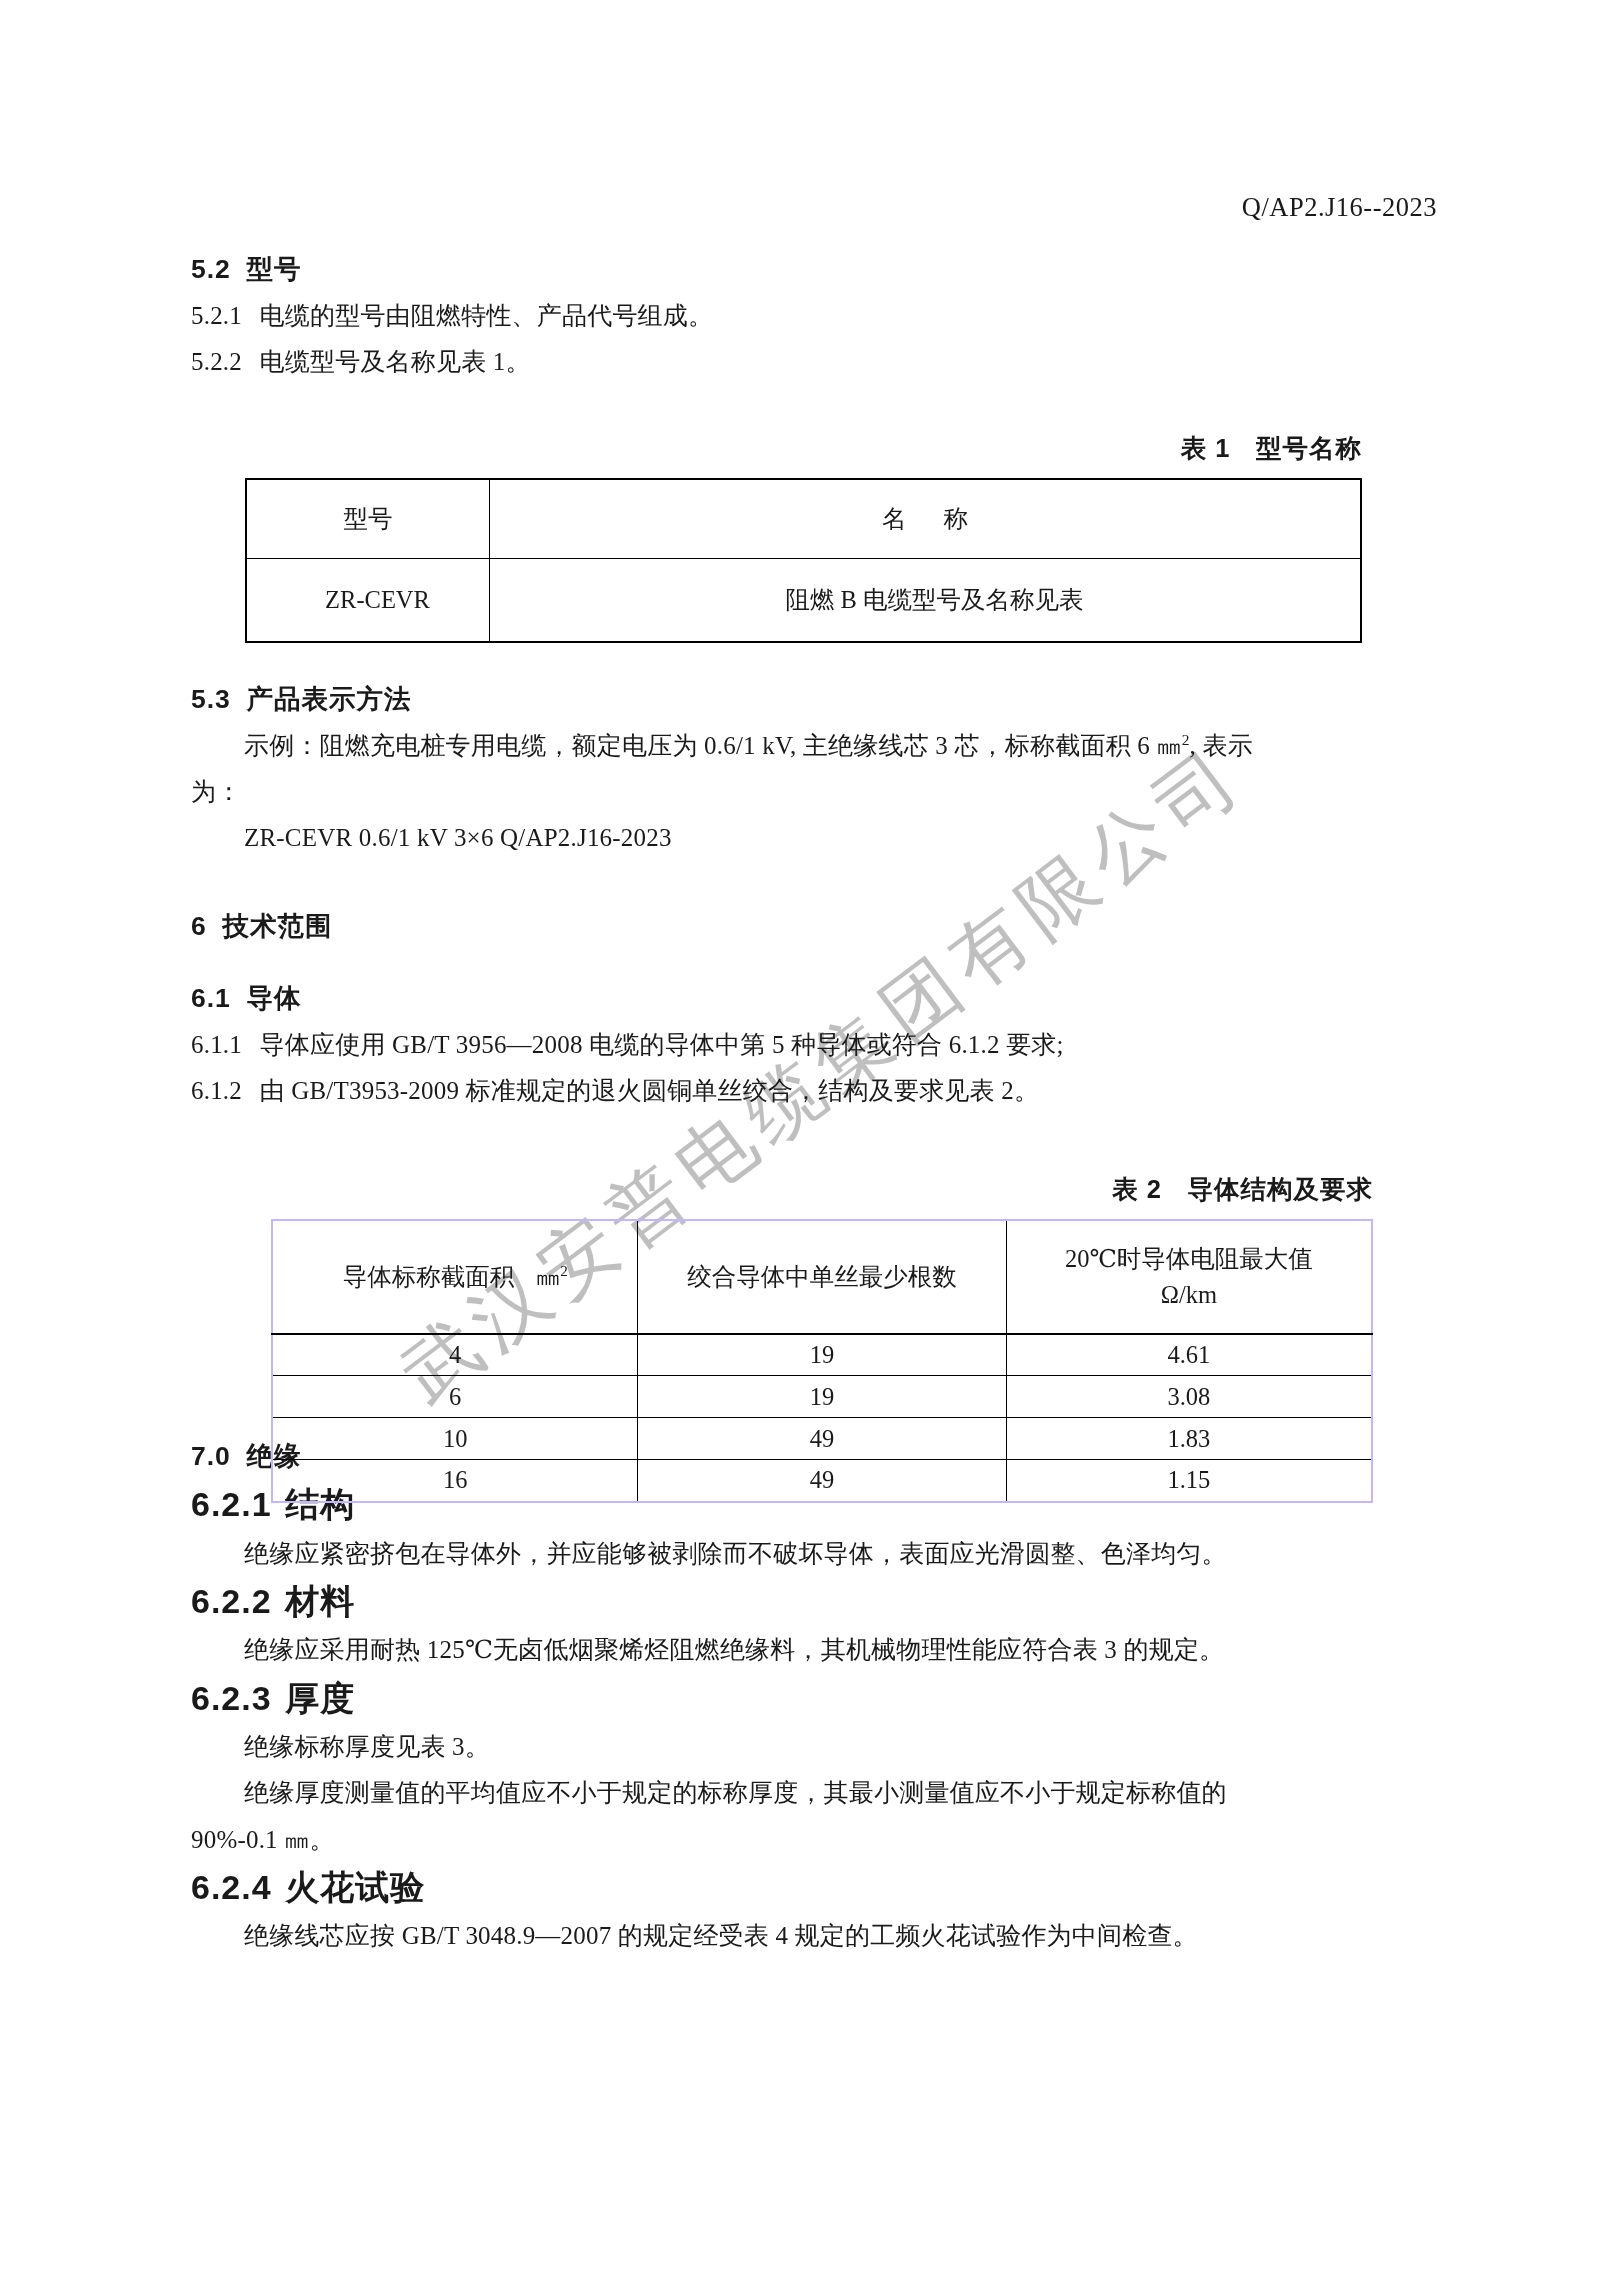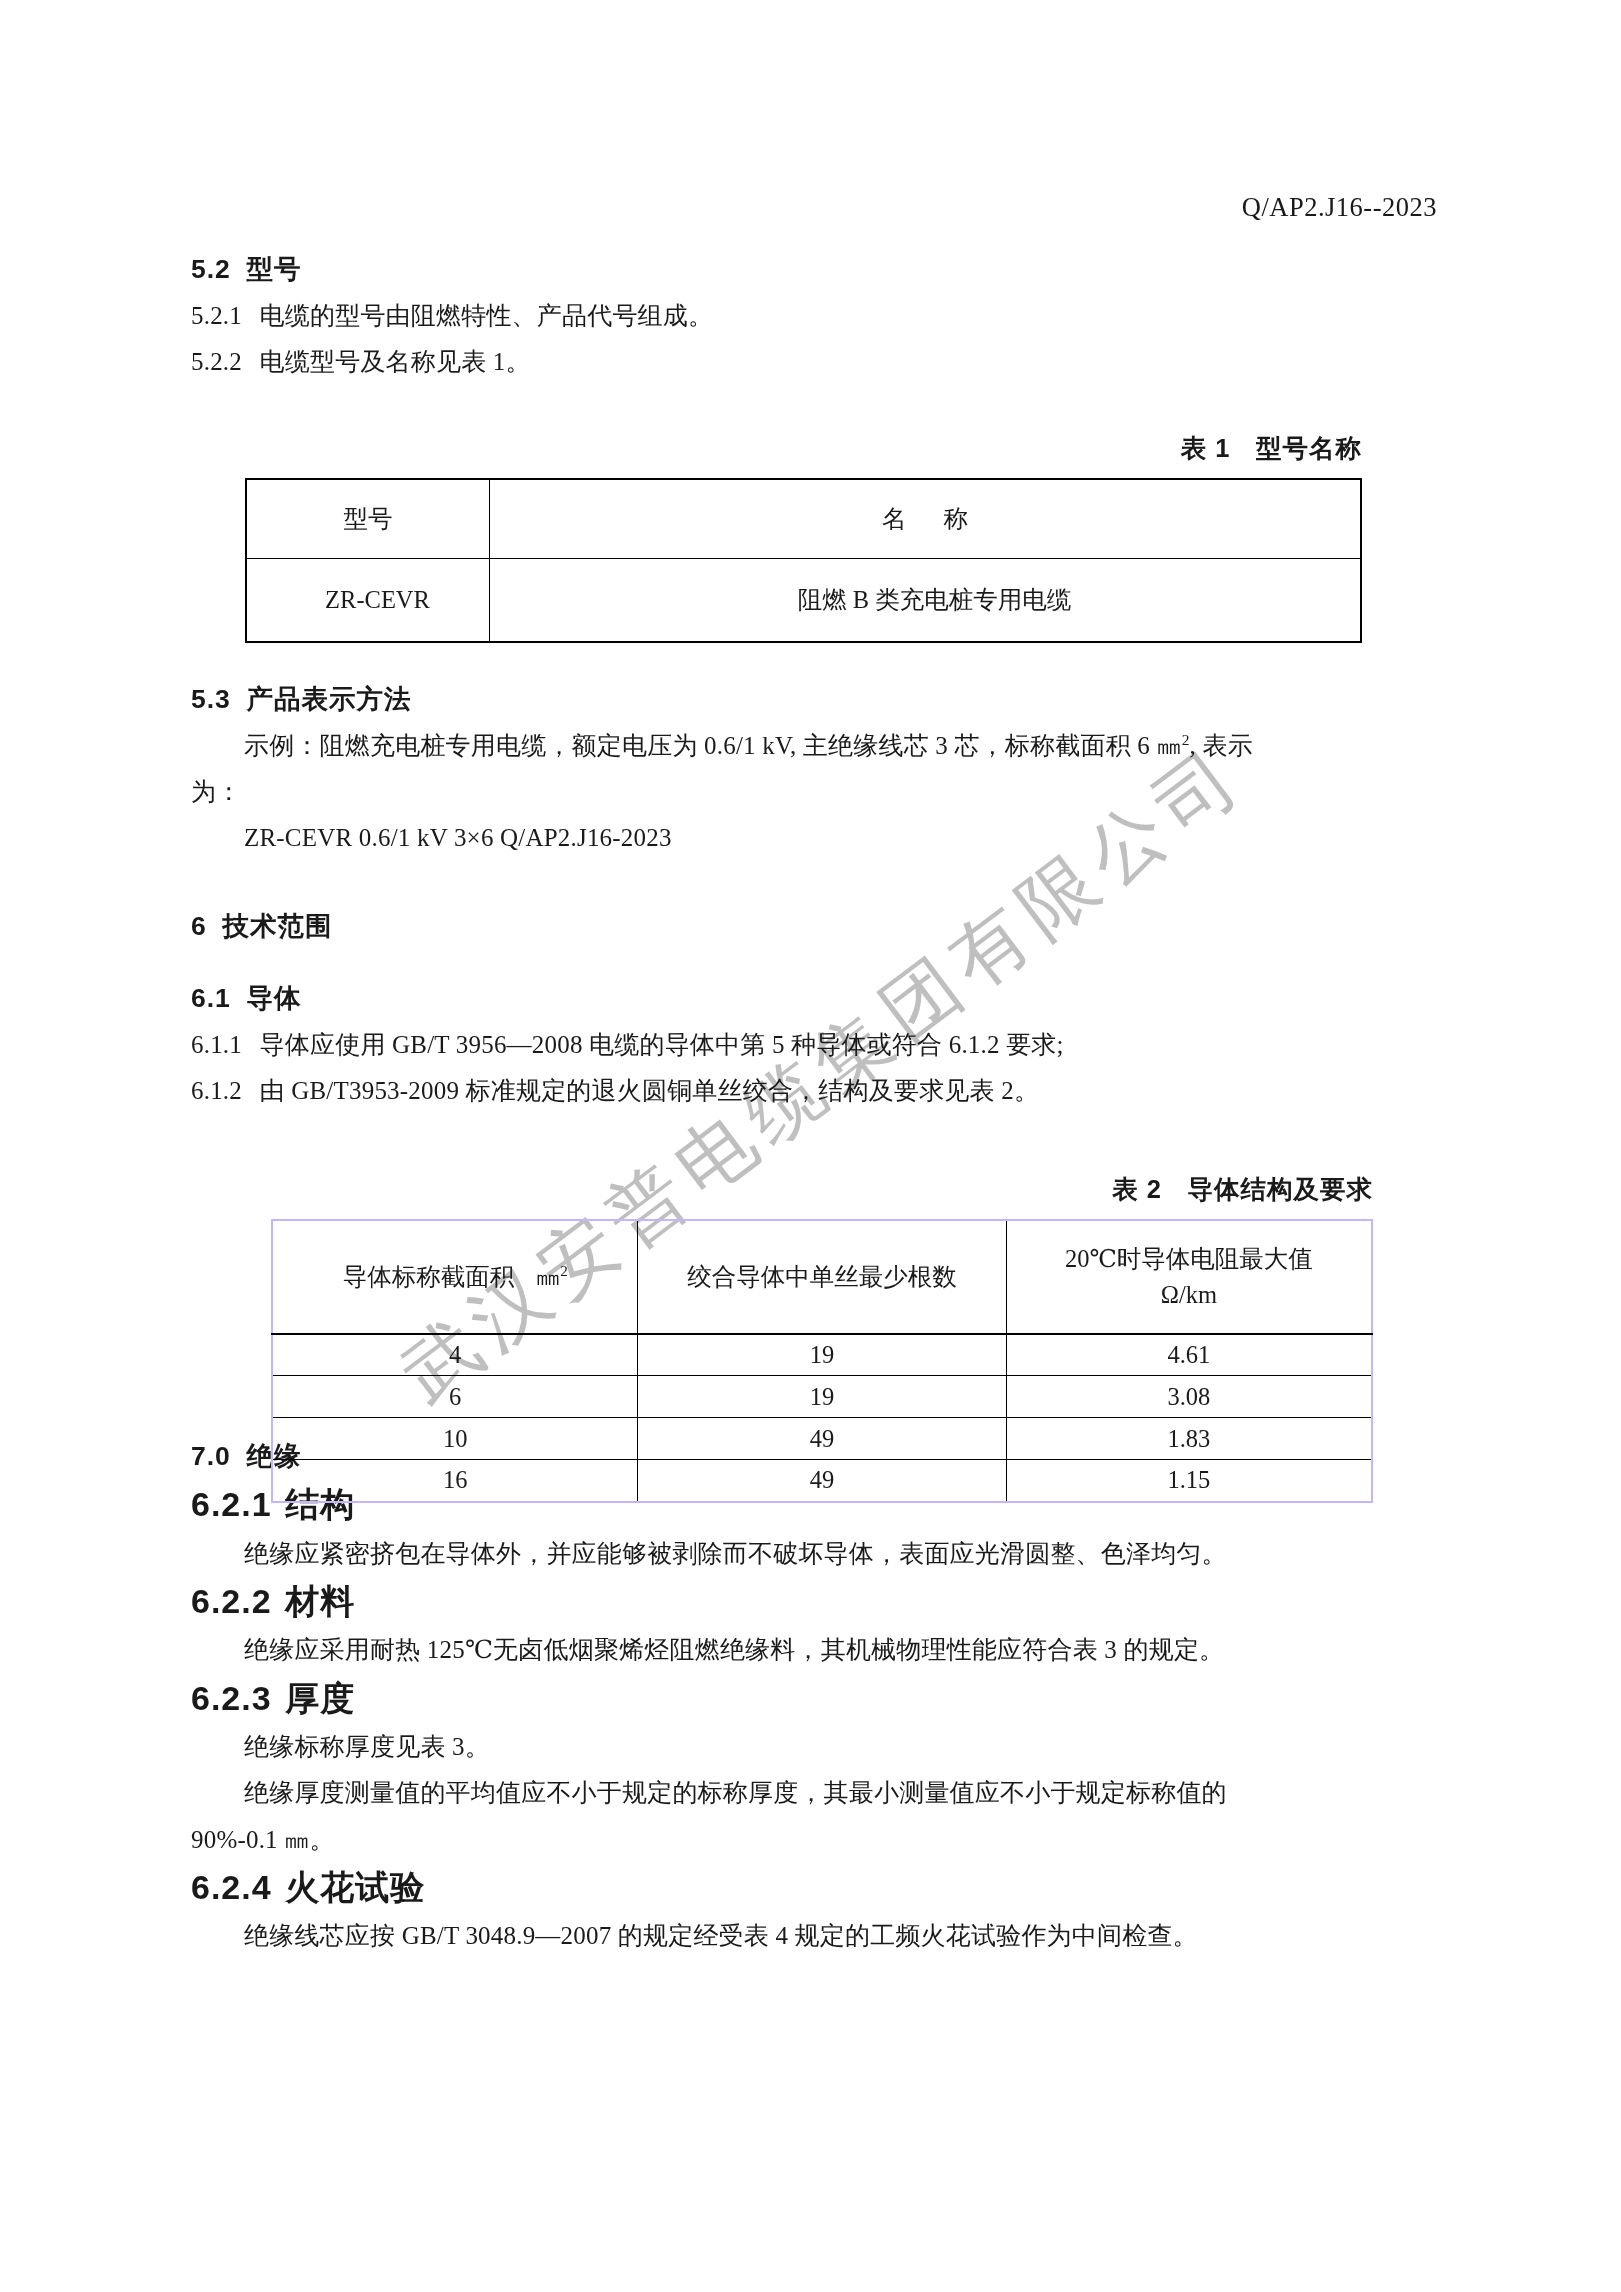--- a/index.html
+++ b/index.html
@@ -225,21 +225,21 @@
       <table class="doc-table table1">
         <tbody>
           <tr class="head">
             <td class="c-model">型号</td>
             <td>
               <span>名</span><span class="name-gap"></span><span>称</span>
             </td>
           </tr>
           <tr class="row">
             <td>ZR-CEVR</td>
-            <td>阻燃 B 类充电桩专用电缆</td>
+            <td>阻燃 B 电缆型号及名称见表</td>
           </tr>
         </tbody>
       </table>
     </div>
 
     <div class="table2-wrap">
       <div class="tbl-caption">
         <span>表 2</span><span class="cap-gap"></span><span>导体结构及要求</span>
       </div>
       <table class="doc-table table2">

